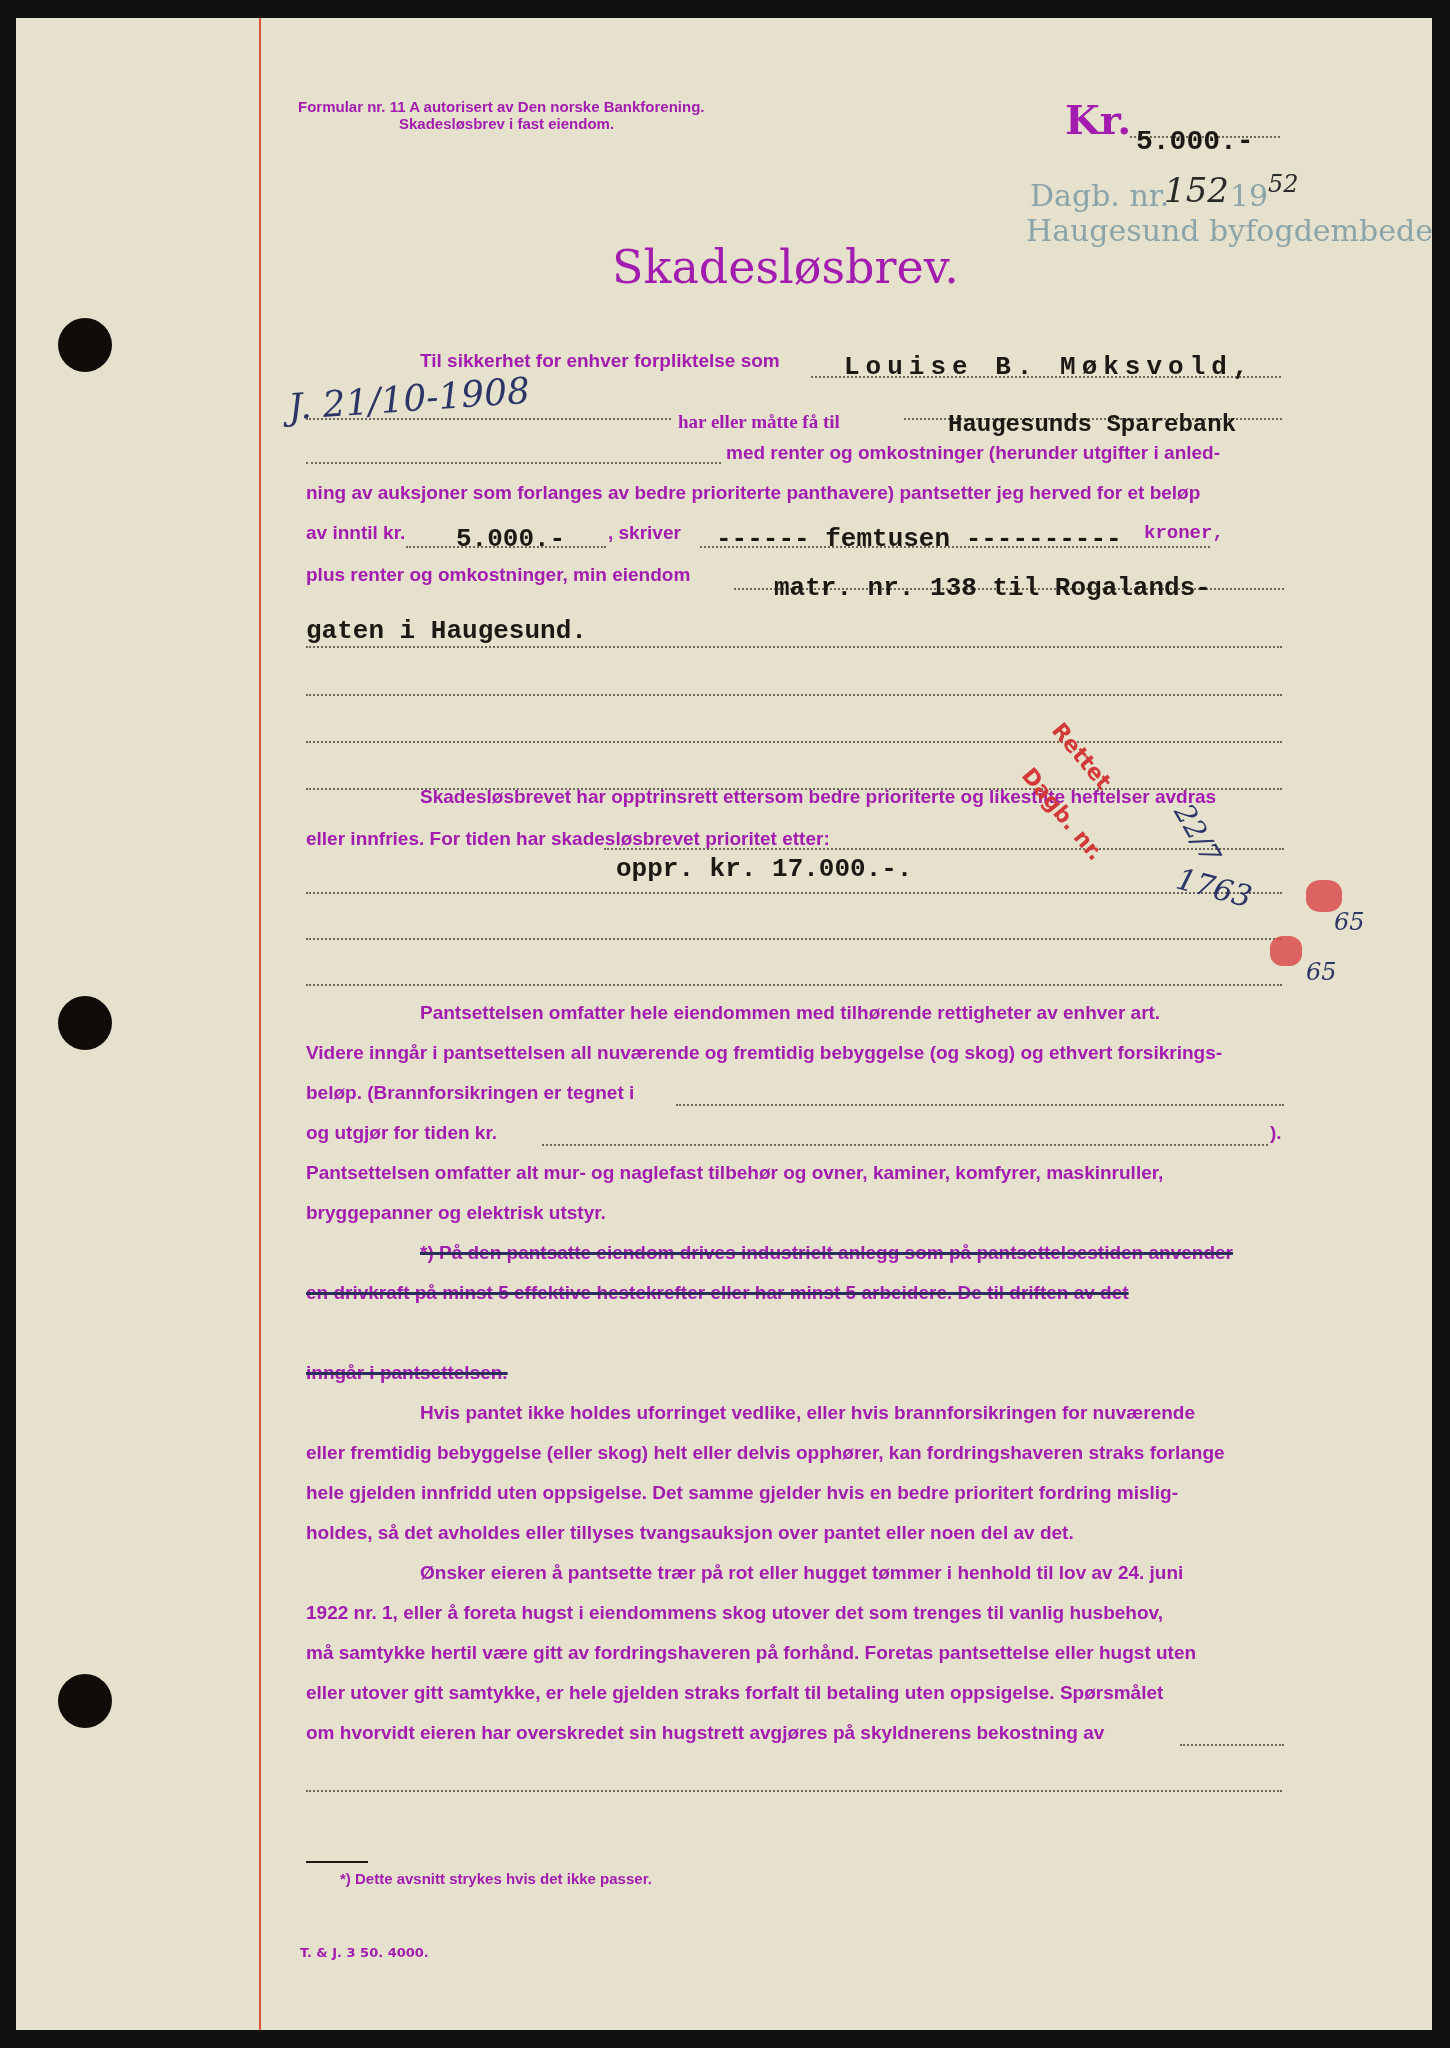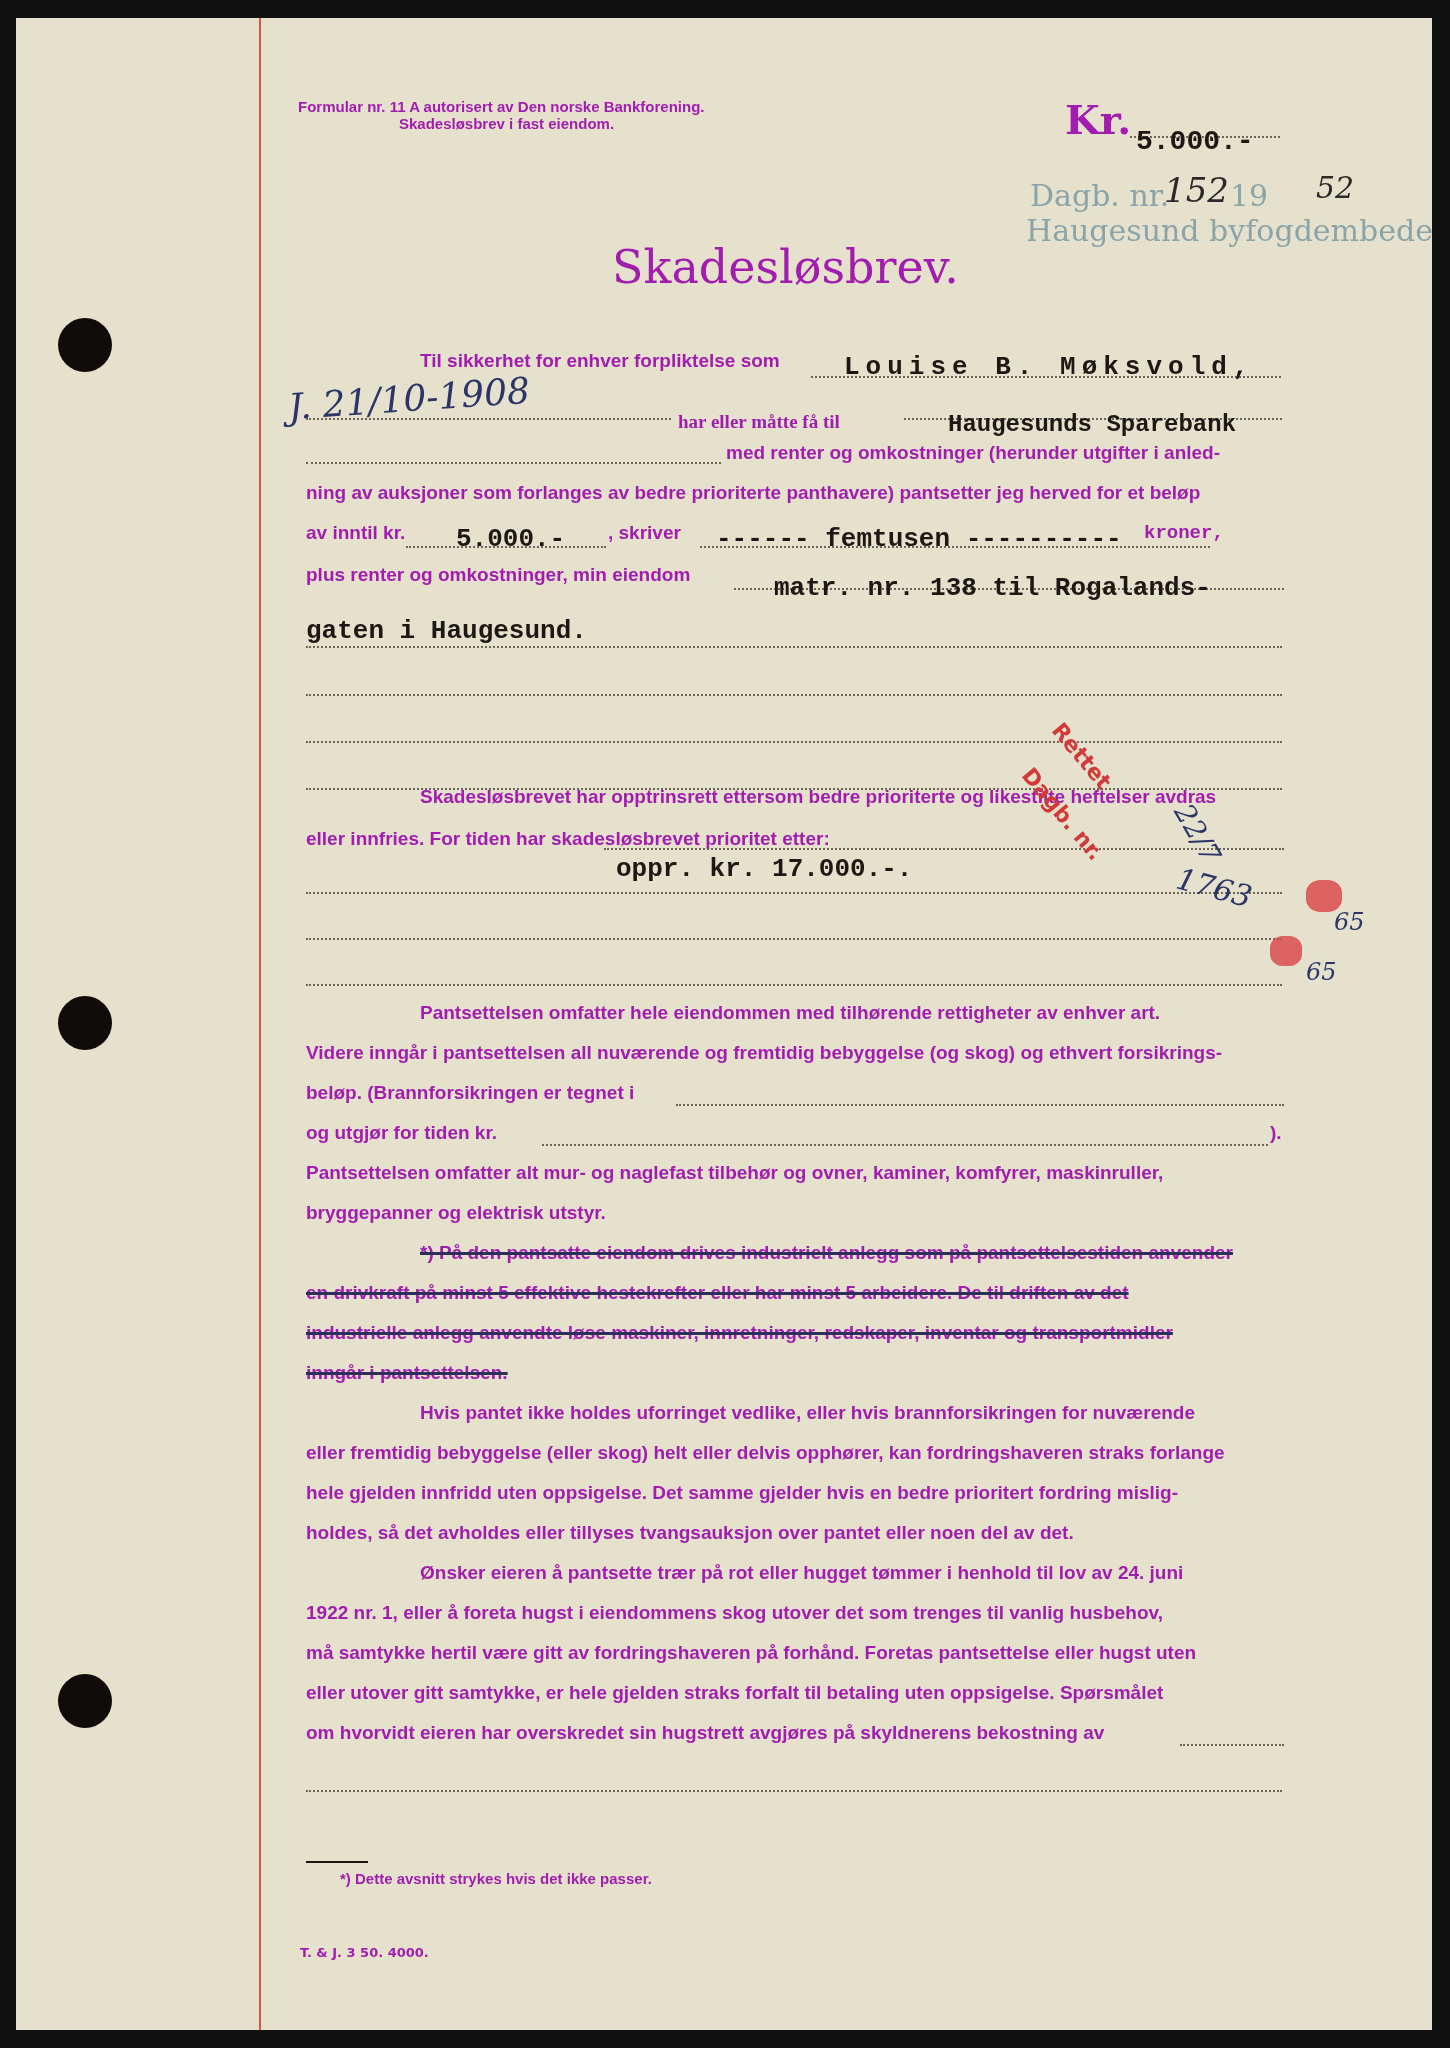--- a/index.html
+++ b/index.html
@@ -28,21 +28,21 @@
   <div class="abs cond" style="left:282px;top:80px;font-size:15px;">Formular nr. 11 A autorisert av Den norske Bankforening.</div>
   <div class="abs cond" style="left:383px;top:97px;font-size:15px;">Skadesløsbrev i fast eiendom.</div>
 
   <div class="abs" style="left:1049px;top:78px;font-family:'DejaVu Serif',serif;font-weight:bold;font-size:40px;">Kr.</div>
   <div class="dots" style="left:1114px;top:118px;width:150px;"></div>
   <div class="abs tw" style="left:1120px;top:108px;font-size:28px;">5.000.-</div>
 
   <div class="abs stamp" style="left:1014px;top:160px;font-size:30px;">Dagb. nr.</div>
   <div class="abs hand" style="left:1148px;top:152px;font-size:34px;color:#2a2a2a;">152</div>
   <div class="abs stamp" style="left:1214px;top:160px;font-size:30px;">19</div>
-  <div class="abs hand" style="left:1252px;top:152px;font-size:30px;color:#2a2a2a;margin-left:48px;">52</div>
+  <div class="abs hand" style="left:1252px;top:152px;font-size:24px;color:#2a2a2a;">52</div>
   <div class="abs stamp" style="left:1010px;top:195px;font-size:30px;">Haugesund byfogdembede</div>
 
   <div class="abs" style="left:596px;top:222px;font-family:'DejaVu Serif',serif;font-size:46px;">Skadesløsbrev.</div>
 
   <div class="abs cond" style="left:404px;top:332px;">Til sikkerhet for enhver forpliktelse som</div>
   <div class="dots" style="left:795px;top:358px;width:470px;"></div>
   <div class="abs tw" style="left:828px;top:334px;font-size:26px;letter-spacing:6px;">Louise B. Møksvold,</div>
 
   <div class="abs hand" style="left:272px;top:360px;font-size:36px;transform:rotate(-4deg);">J. 21/10-1908</div>
   <div class="dots" style="left:290px;top:400px;width:365px;"></div>
@@ -94,21 +94,20 @@
   <div class="abs cond" style="left:290px;top:1064px;">beløp. (Brannforsikringen er tegnet i</div>
   <div class="dots" style="left:660px;top:1086px;width:608px;"></div>
   <div class="abs cond" style="left:290px;top:1104px;">og utgjør for tiden kr.</div>
   <div class="dots" style="left:526px;top:1126px;width:726px;"></div>
   <div class="abs cond" style="left:1254px;top:1104px;">).</div>
   <div class="abs cond" style="left:290px;top:1144px;">Pantsettelsen omfatter alt mur- og naglefast tilbehør og ovner, kaminer, komfyrer, maskinruller,</div>
   <div class="abs cond" style="left:290px;top:1184px;">bryggepanner og elektrisk utstyr.</div>
 
   <div class="abs cond strike" style="left:404px;top:1224px;">*) På den pantsatte eiendom drives industrielt anlegg som på pantsettelsestiden anvender</div>
   <div class="abs cond strike" style="left:290px;top:1264px;">en drivkraft på minst 5 effektive hestekrefter eller har minst 5 arbeidere.  De til driften av det</div>
-  <div class="abs cond strike" style="left:290px;top:1304px;">industrielle anlegg anvendte løse maskiner, innretninger, redskaper, inventar og transportmidler</div>
   <div class="abs cond strike" style="left:290px;top:1344px;">inngår i pantsettelsen.</div>
 
   <div class="abs cond" style="left:404px;top:1384px;">Hvis pantet ikke holdes uforringet vedlike, eller hvis brannforsikringen for nuværende</div>
   <div class="abs cond" style="left:290px;top:1424px;">eller fremtidig bebyggelse (eller skog) helt eller delvis opphører, kan fordringshaveren straks forlange</div>
   <div class="abs cond" style="left:290px;top:1464px;">hele gjelden innfridd uten oppsigelse.  Det samme gjelder hvis en bedre prioritert fordring mislig-</div>
   <div class="abs cond" style="left:290px;top:1504px;">holdes, så det avholdes eller tillyses tvangsauksjon over pantet eller noen del av det.</div>
 
   <div class="abs cond" style="left:404px;top:1544px;">Ønsker eieren å pantsette trær på rot eller hugget tømmer i henhold til lov av 24. juni</div>
   <div class="abs cond" style="left:290px;top:1584px;">1922 nr. 1, eller å foreta hugst i eiendommens skog utover det som trenges til vanlig husbehov,</div>
   <div class="abs cond" style="left:290px;top:1624px;">må samtykke hertil være gitt av fordringshaveren på forhånd.  Foretas pantsettelse eller hugst uten</div>

